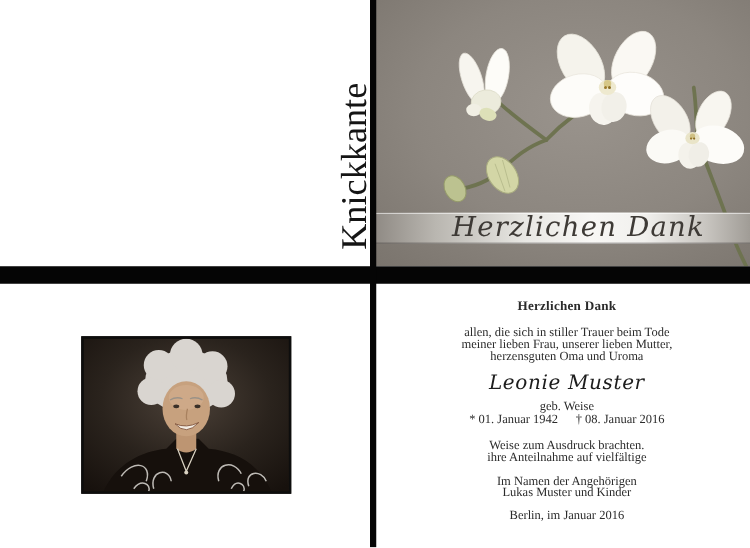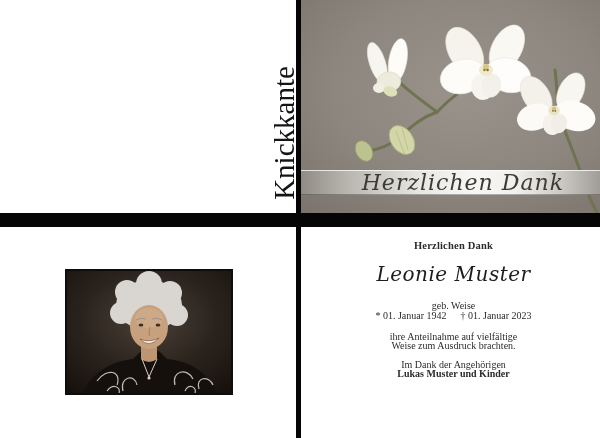--- a/index.html
+++ b/index.html
@@ -33,27 +33,27 @@
   .portrait-frame{position:absolute;left:65px;top:42px;width:168px;height:126px;
                   box-sizing:border-box;border:2px solid #0d0d0d;background:#1a140f;}
   .portrait-frame svg{display:block;}
 
   
   .inside-right{position:absolute;left:301px;top:227px;width:299px;height:211px;background:#ffffff;}
   .memorial{position:absolute;left:0;top:14px;width:100%;padding-left:6px;box-sizing:border-box;
             text-align:center;font-size:10px;line-height:9.6px;color:#2b2b2b;}
   .memorial .heading{font-weight:bold;font-size:10.5px;letter-spacing:.2px;margin-bottom:11px;}
   .memorial .intro{margin-bottom:4px;}
-  .memorial .name{font-family:"DejaVu Serif", serif;font-style:italic;font-size:20px;
-                  line-height:24px;color:#1d1d1d;margin-bottom:15px;letter-spacing:.5px;}
+  .memorial .name{font-family:"DejaVu Serif", serif;font-style:italic;font-size:16px;
+                  line-height:24px;color:#1d1d1d;margin-bottom:3px;letter-spacing:.5px;}
   .memorial .maiden{line-height:10px;}
   .memorial .dates{line-height:10px;margin-bottom:11px;}
   .memorial .dates .death{margin-left:14px;}
   .memorial .thanks{margin-bottom:9px;}
-  .memorial .family-names{font-weight:bold;}
+  .memorial .family-names{font-weight:normal;}
   .memorial .place{margin-top:8px;}
 </style>
 </head>
 <body>
 
 <div class="stage">
 
   <div class="back-cover">
     <div class="fold-label">Knickkante</div>
   </div>
@@ -170,31 +170,37 @@
           <path d="M 83 56 Q 81.5 62 82.5 65" stroke="#a8815f" stroke-width="1" fill="none"></path>
           <path d="M 73 68 Q 82 78 92 67 Q 82 72 73 68" fill="#f3ece2" stroke="#7d5038" stroke-width="0.7"></path>
         </g>
       </svg>
     </div>
   </div>
 
   <div class="inside-right">
     <div class="memorial">
       <div class="heading">Herzlichen Dank</div>
+      <div class="intro">
+        <div>allen, die sich in stiller Trauer beim Tode</div>
+        <div>meiner lieben Frau, unserer lieben Mutter,</div>
+        <div>herzensguten Oma und Uroma</div>
+      </div>
       <div class="name">Leonie Muster</div>
       <div class="maiden">geb. Weise</div>
       <div class="dates">
-        <span class="birth">* 01. Januar 1942</span><span class="death">† 01. Januar 2023</span>
+        <span class="birth">* 01. Januar 1942</span><span class="death">† 08. Januar 2016</span>
       </div>
       <div class="thanks">
+        <div>Weise zum Ausdruck brachten.</div>
         <div>ihre Anteilnahme auf vielfältige</div>
-        <div>Weise zum Ausdruck brachten.</div>
       </div>
       <div class="family">
-        <div>Im Dank der Angehörigen</div>
+        <div>Im Namen der Angehörigen</div>
         <div class="family-names">Lukas Muster und Kinder</div>
       </div>
+      <div class="place">Berlin, im Januar 2016</div>
     </div>
   </div>
 
   <div class="h-band"></div>
   <div class="v-line"></div>
 </div>
 
 </body></html>

